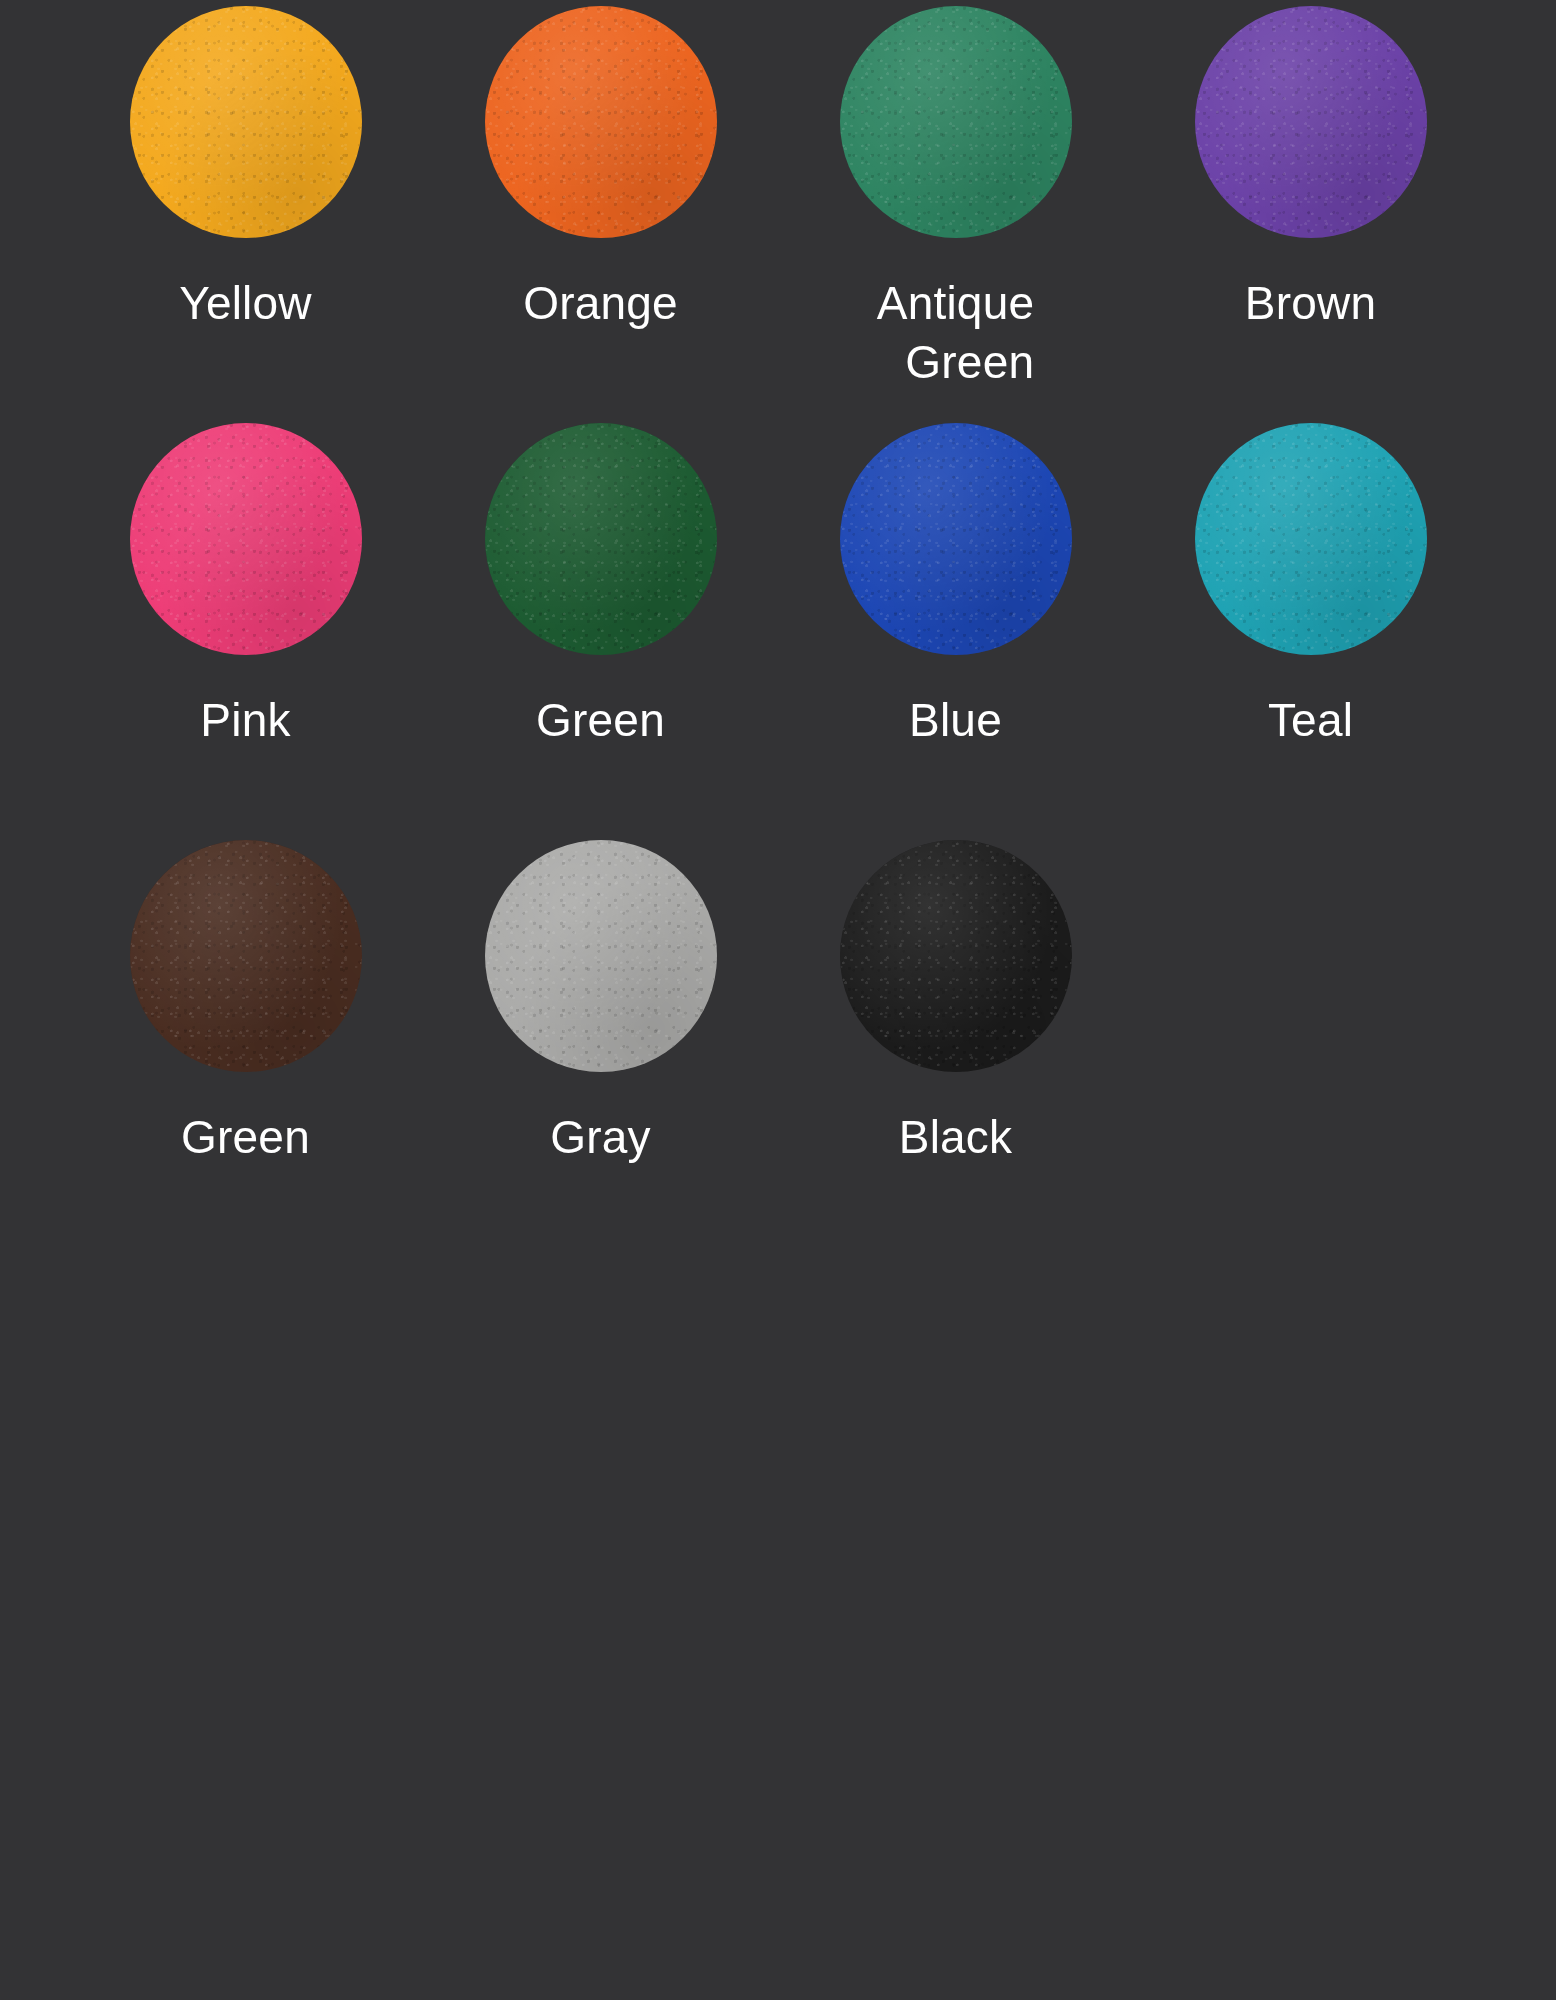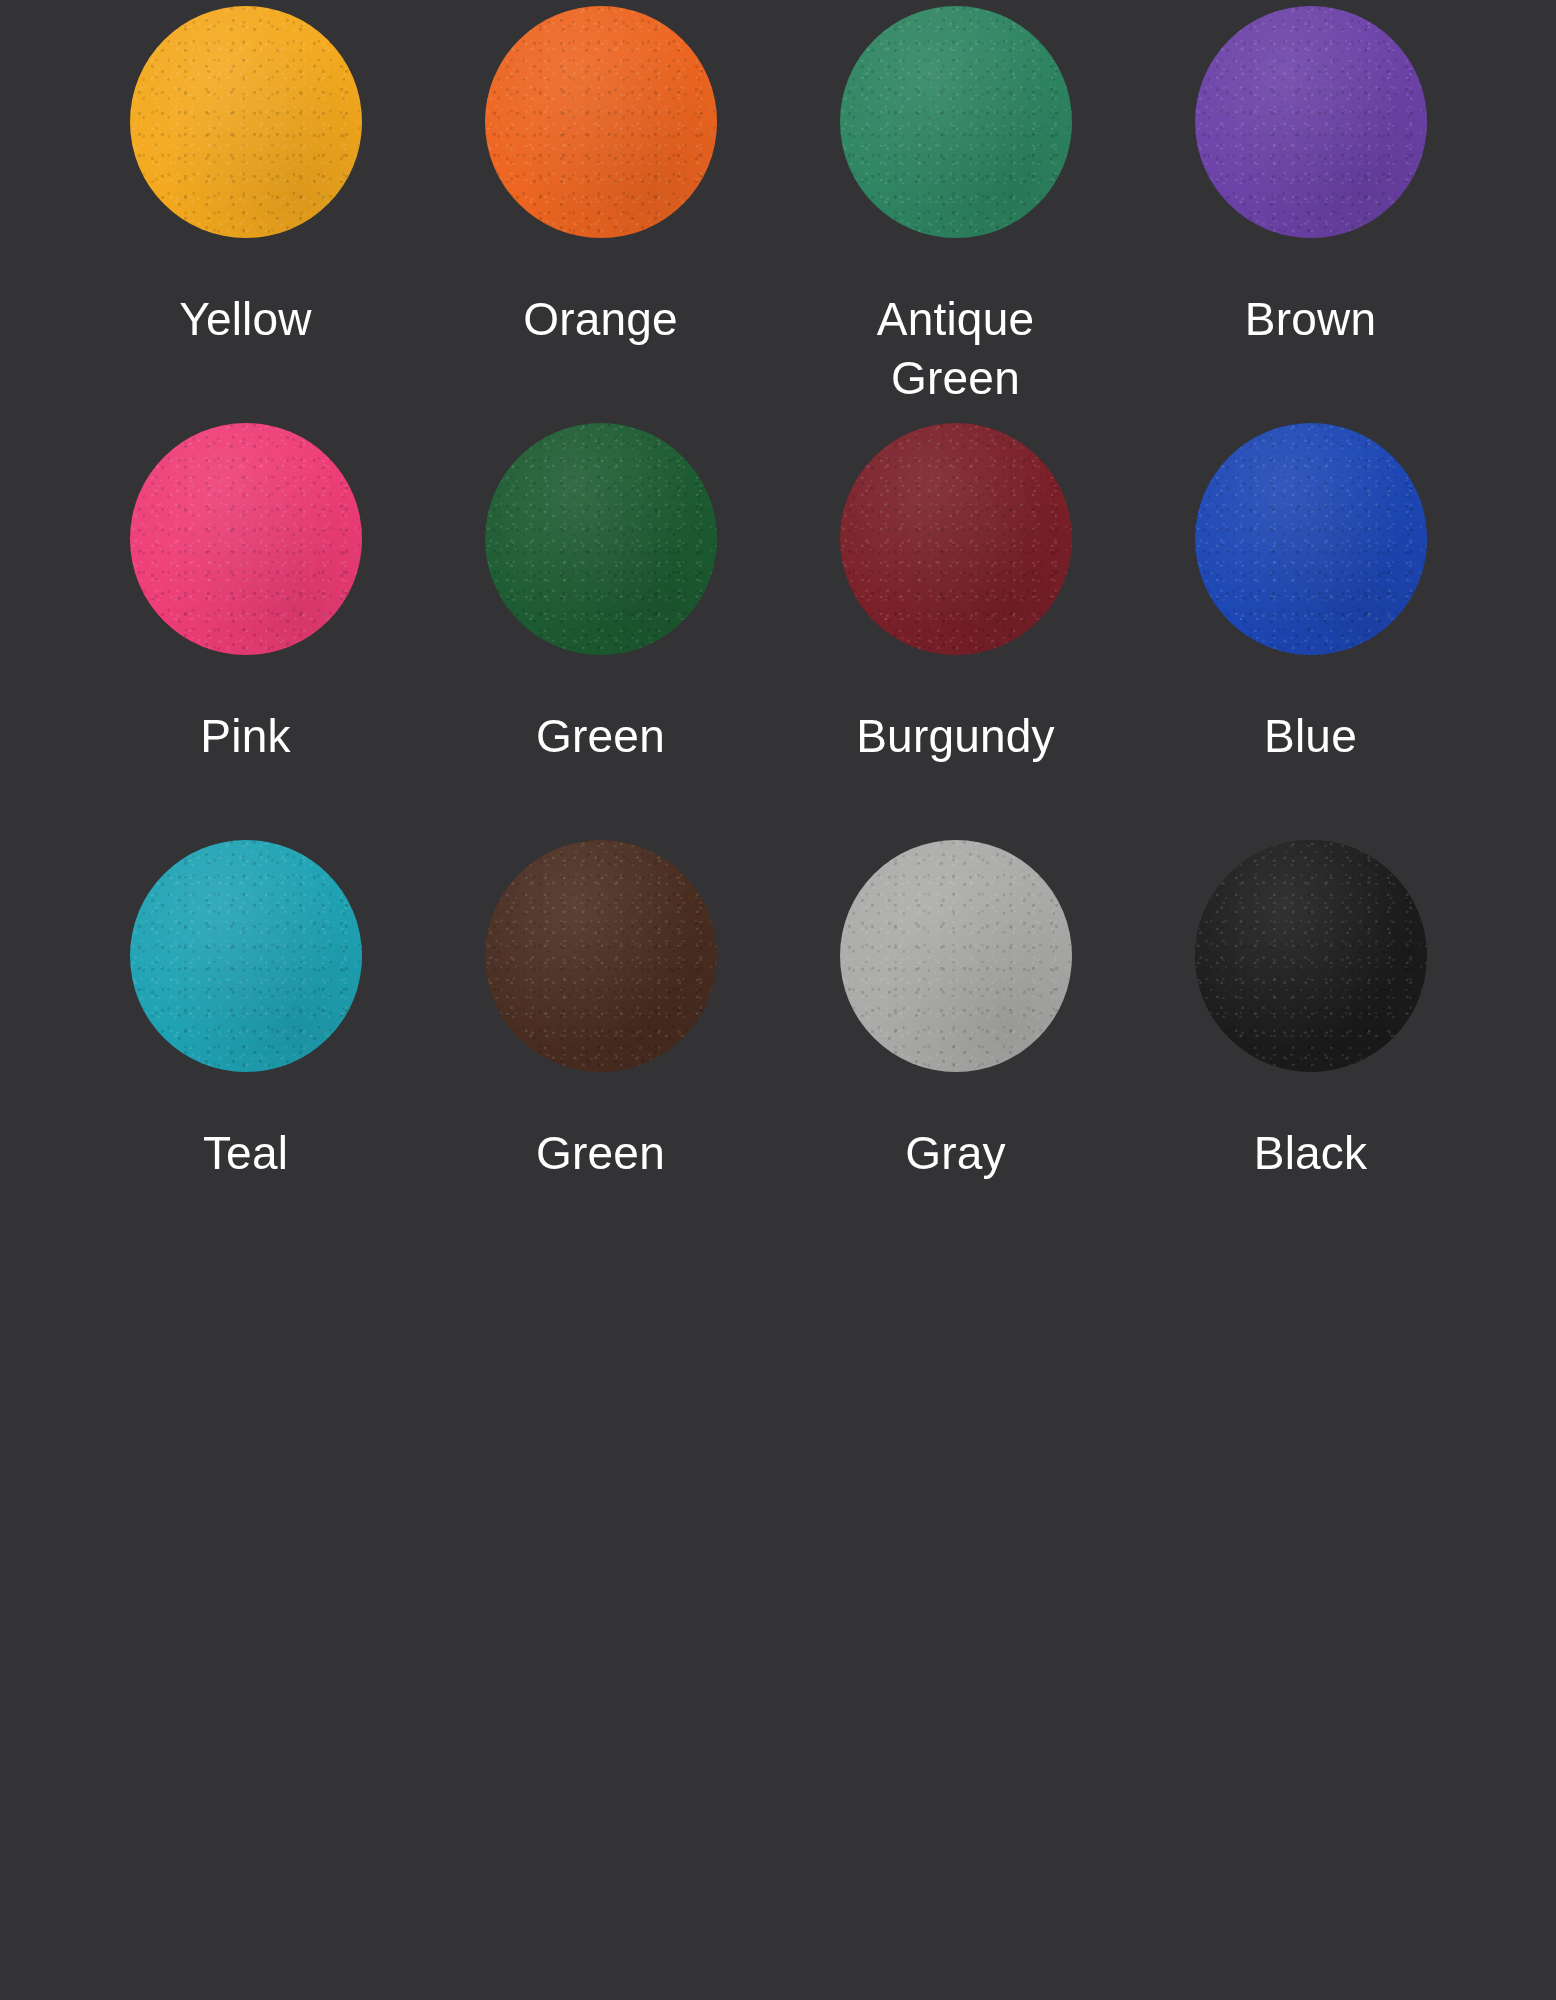--- a/index.html
+++ b/index.html
@@ -82,26 +82,26 @@
     position: absolute;
     inset: 0;
     border-radius: 50%;
     background:
       radial-gradient(ellipse at 38% 28%, rgba(255,255,255,0.10), rgba(255,255,255,0) 62%),
       radial-gradient(ellipse at 72% 82%, rgba(0,0,0,0.10), rgba(0,0,0,0) 58%);
     pointer-events: none;
   }
 
   .swatch-label {
-    margin-top: 52px;
+    margin-top: 36px;
     color: #FFFFFF;
     font-size: 46px;
     line-height: 1.28;
     font-weight: 400;
-    text-align: center;
+    text-align: right;
     letter-spacing: 0.2px;
     white-space: pre-line;
     max-width: 300px;
   }
 </style>
 </head>
 <body>
 
 <div id="swatch-board" style="background: rgb(51, 51, 53);">
   <div class="swatch-grid">
@@ -137,26 +137,20 @@
         <div class="swatch-label">Pink</div>
       </div>
       <div class="swatch-cell">
         <div class="swatch-disc-wrap">
           <div class="swatch-disc" style="background: rgb(29, 92, 50);"></div>
         </div>
         <div class="swatch-label">Green</div>
       </div>
       <div class="swatch-cell">
         <div class="swatch-disc-wrap">
-          <div class="swatch-disc" style="background: rgb(123, 32, 41);"></div>
-        </div>
-        <div class="swatch-label">Burgundy</div>
-      </div>
-      <div class="swatch-cell">
-        <div class="swatch-disc-wrap">
           <div class="swatch-disc" style="background: rgb(29, 71, 181);"></div>
         </div>
         <div class="swatch-label">Blue</div>
       </div>
       <div class="swatch-cell">
         <div class="swatch-disc-wrap">
           <div class="swatch-disc" style="background: rgb(31, 163, 180);"></div>
         </div>
         <div class="swatch-label">Teal</div>
       </div>

